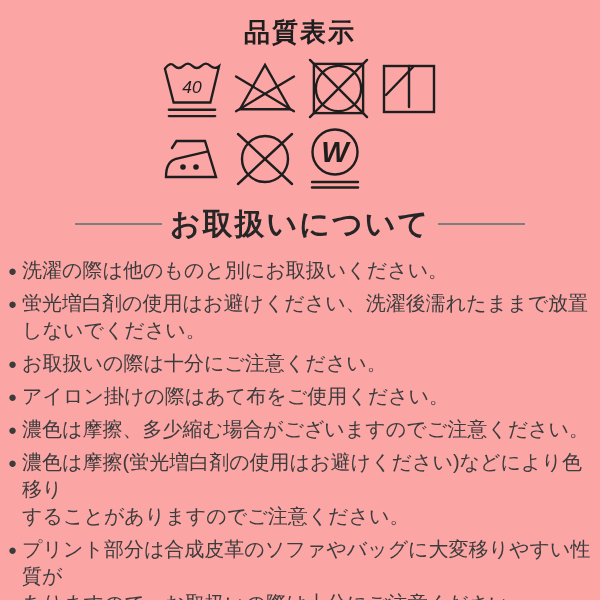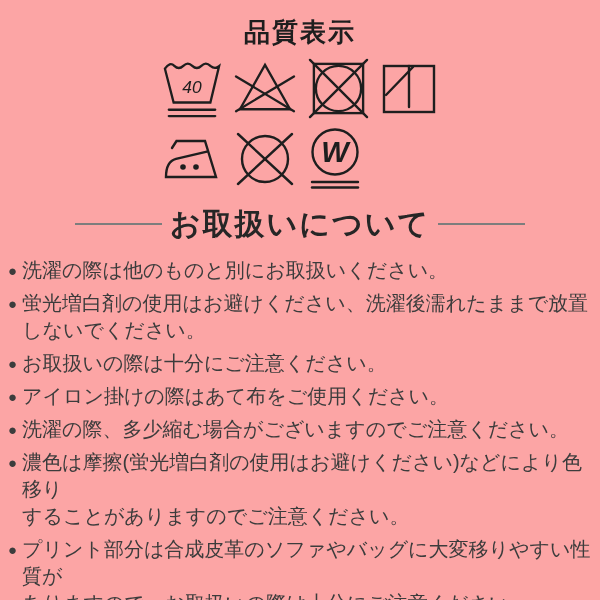--- a/index.html
+++ b/index.html
@@ -176,21 +176,21 @@
     <li>
       <span class="bullet">●</span>
       <span class="txt">お取扱いの際は十分にご注意ください。</span>
     </li>
     <li>
       <span class="bullet">●</span>
       <span class="txt">アイロン掛けの際はあて布をご使用ください。</span>
     </li>
     <li>
       <span class="bullet">●</span>
-      <span class="txt">洗濯の際、多少縮む場合がございますのでご注意ください。</span>
+      <span class="txt">濃色は摩擦、多少縮む場合がございますのでご注意ください。</span>
     </li>
     <li>
       <span class="bullet">●</span>
       <span class="txt">濃色は摩擦(蛍光増白剤の使用はお避けください)などにより色移り
 することがありますのでご注意ください。</span>
     </li>
     <li>
       <span class="bullet">●</span>
       <span class="txt">プリント部分は合成皮革のソファやバッグに大変移りやすい性質が
 ありますので、お取扱いの際は十分にご注意ください。</span>

